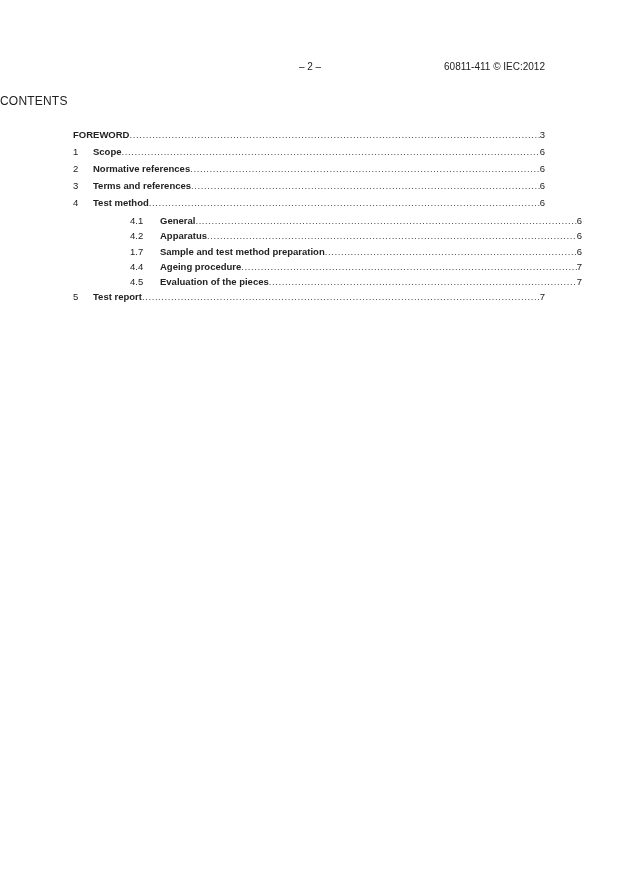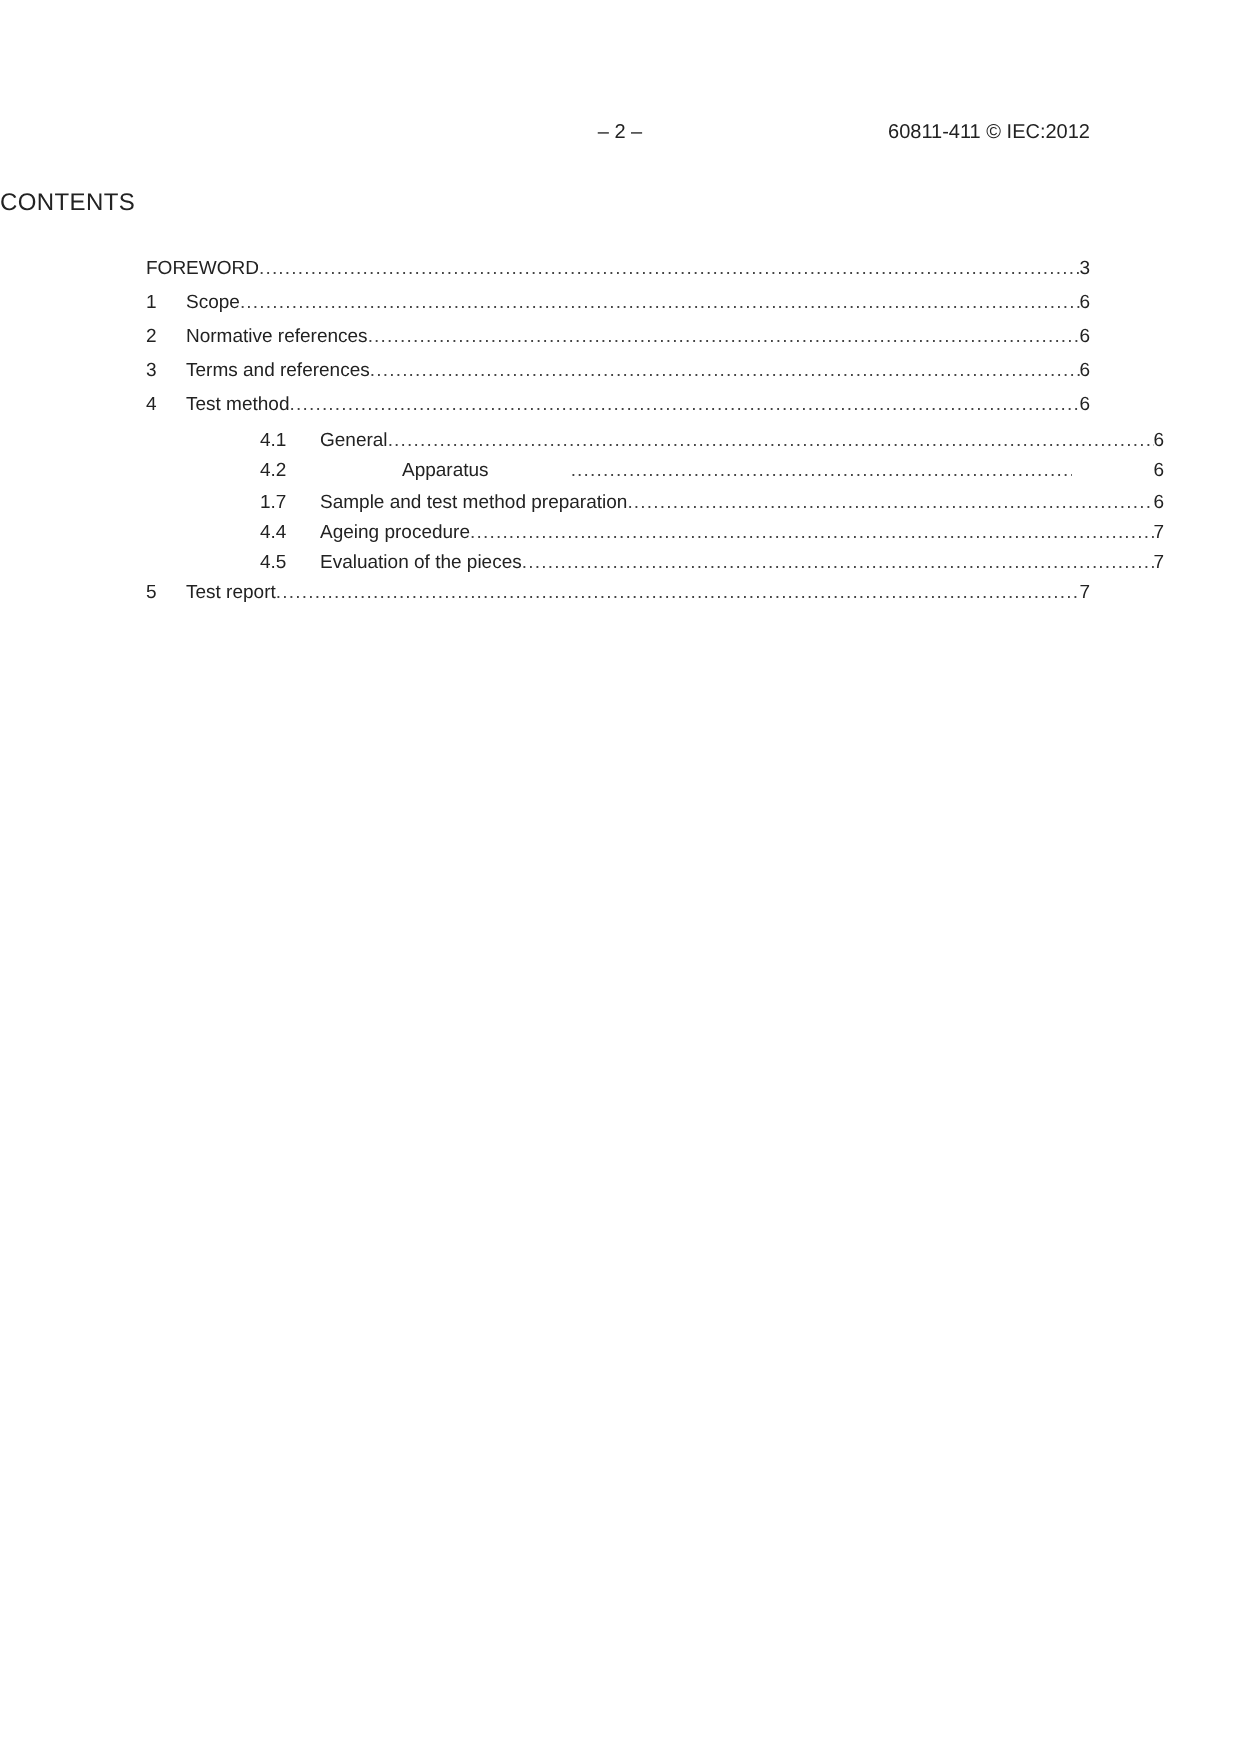--- a/index.html
+++ b/index.html
@@ -7,21 +7,21 @@
          font-family:"Liberation Sans", sans-serif; color:#222; }
   .hdr-page { position:absolute; top:61px; left:280px; width:60px; text-align:center; font-size:10px; }
   .hdr-ref { position:absolute; top:61px; right:75px; font-size:10px; white-space:nowrap; }
   .title { position:absolute; top:94px; left:0; width:620px; font-size:12px; letter-spacing:0.2px; }
   .toc { position:absolute; left:73px; width:472px; top:128px; }
   .row { position:absolute; left:0; width:472px; height:13px; font-size:9.5px; line-height:13px; display:flex; align-items:baseline; }
   .num { flex:none; }
   .lvl1 .num { width:20px; }
   .lvl2 { left:20px; width:452px;margin-left:37px; }
   .lvl2 .num { width:30px; }
-  .text { flex:none; white-space:nowrap; }
+  .text { flex:none; white-space:nowrap;font-weight:bold; }
   .leader { flex:1; overflow:hidden; white-space:nowrap; color:#444; letter-spacing:0.6px; }
   .leader::after { content:"..............................................................................................................................................................................................................................................."; }
   .pg { flex:none; text-align:right; }
 </style>
 </head>
 <body>
 
 <div class="hdr-page">– 2 –</div>
 <div class="hdr-ref">60811-411 © IEC:2012</div>
 <div class="title">CONTENTS</div>
@@ -55,21 +55,21 @@
     <span class="text">Test method</span>
     <span class="leader"></span>
     <span class="pg">6</span>
   </div>
   <div class="row lvl2" style="top:86px;">
     <span class="num">4.1</span>
     <span class="text">General</span>
     <span class="leader"></span>
     <span class="pg">6</span>
   </div>
-  <div class="row lvl2" style="top:101px;gap:41px;">
+  <div class="row lvl2" style="top:101px;">
     <span class="num">4.2</span>
     <span class="text">Apparatus</span>
     <span class="leader"></span>
     <span class="pg">6</span>
   </div>
   <div class="row lvl2" style="top:117px;">
     <span class="num">1.7</span>
     <span class="text">Sample and test method preparation</span>
     <span class="leader"></span>
     <span class="pg">6</span>

